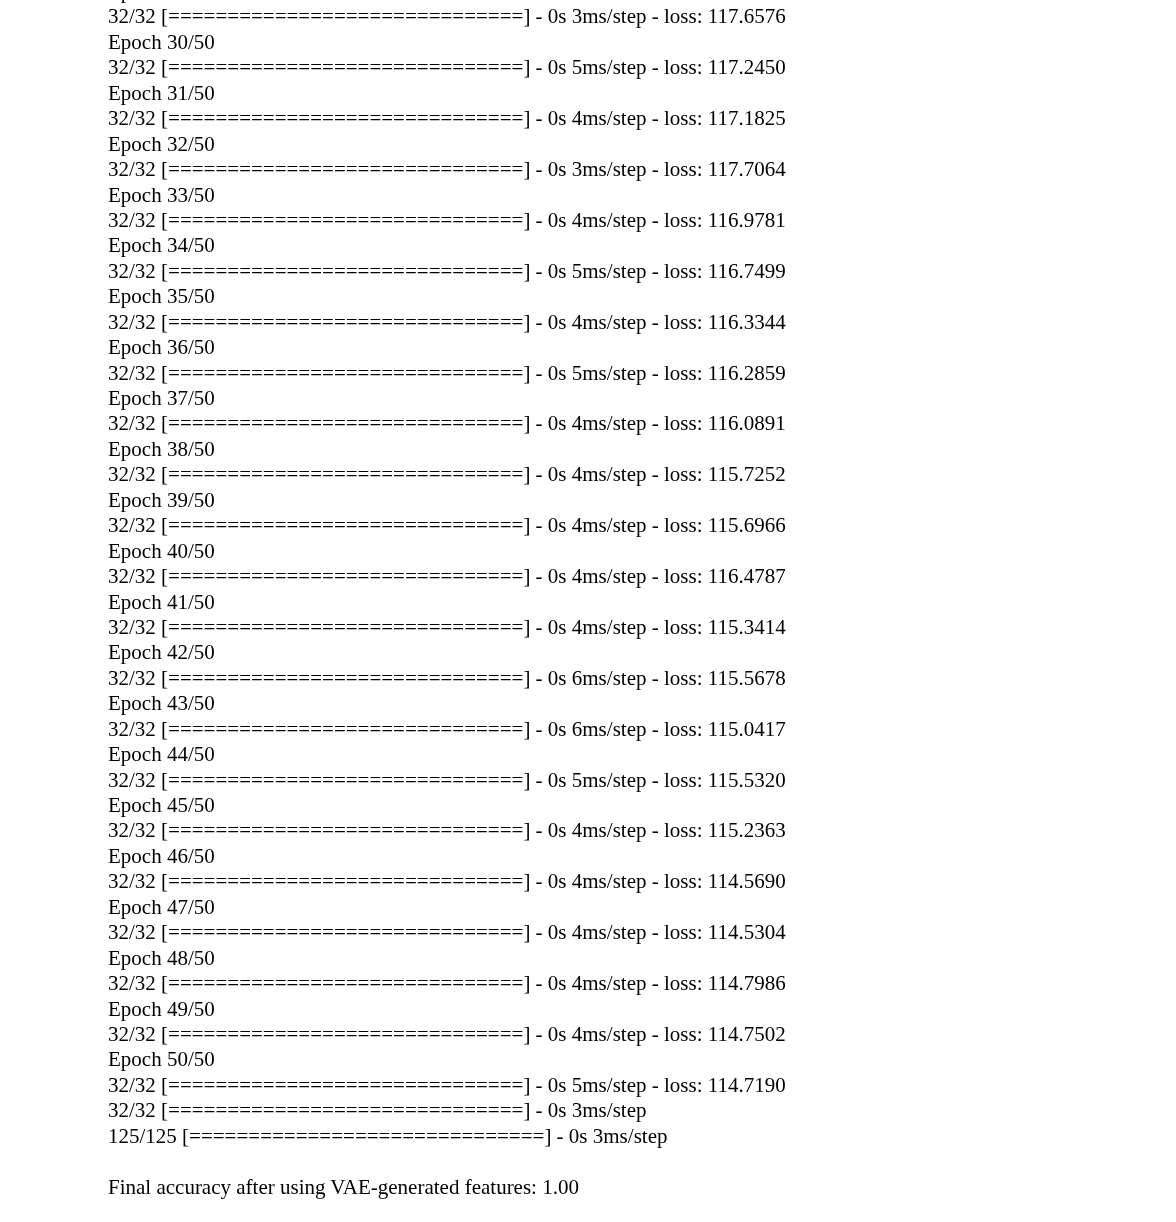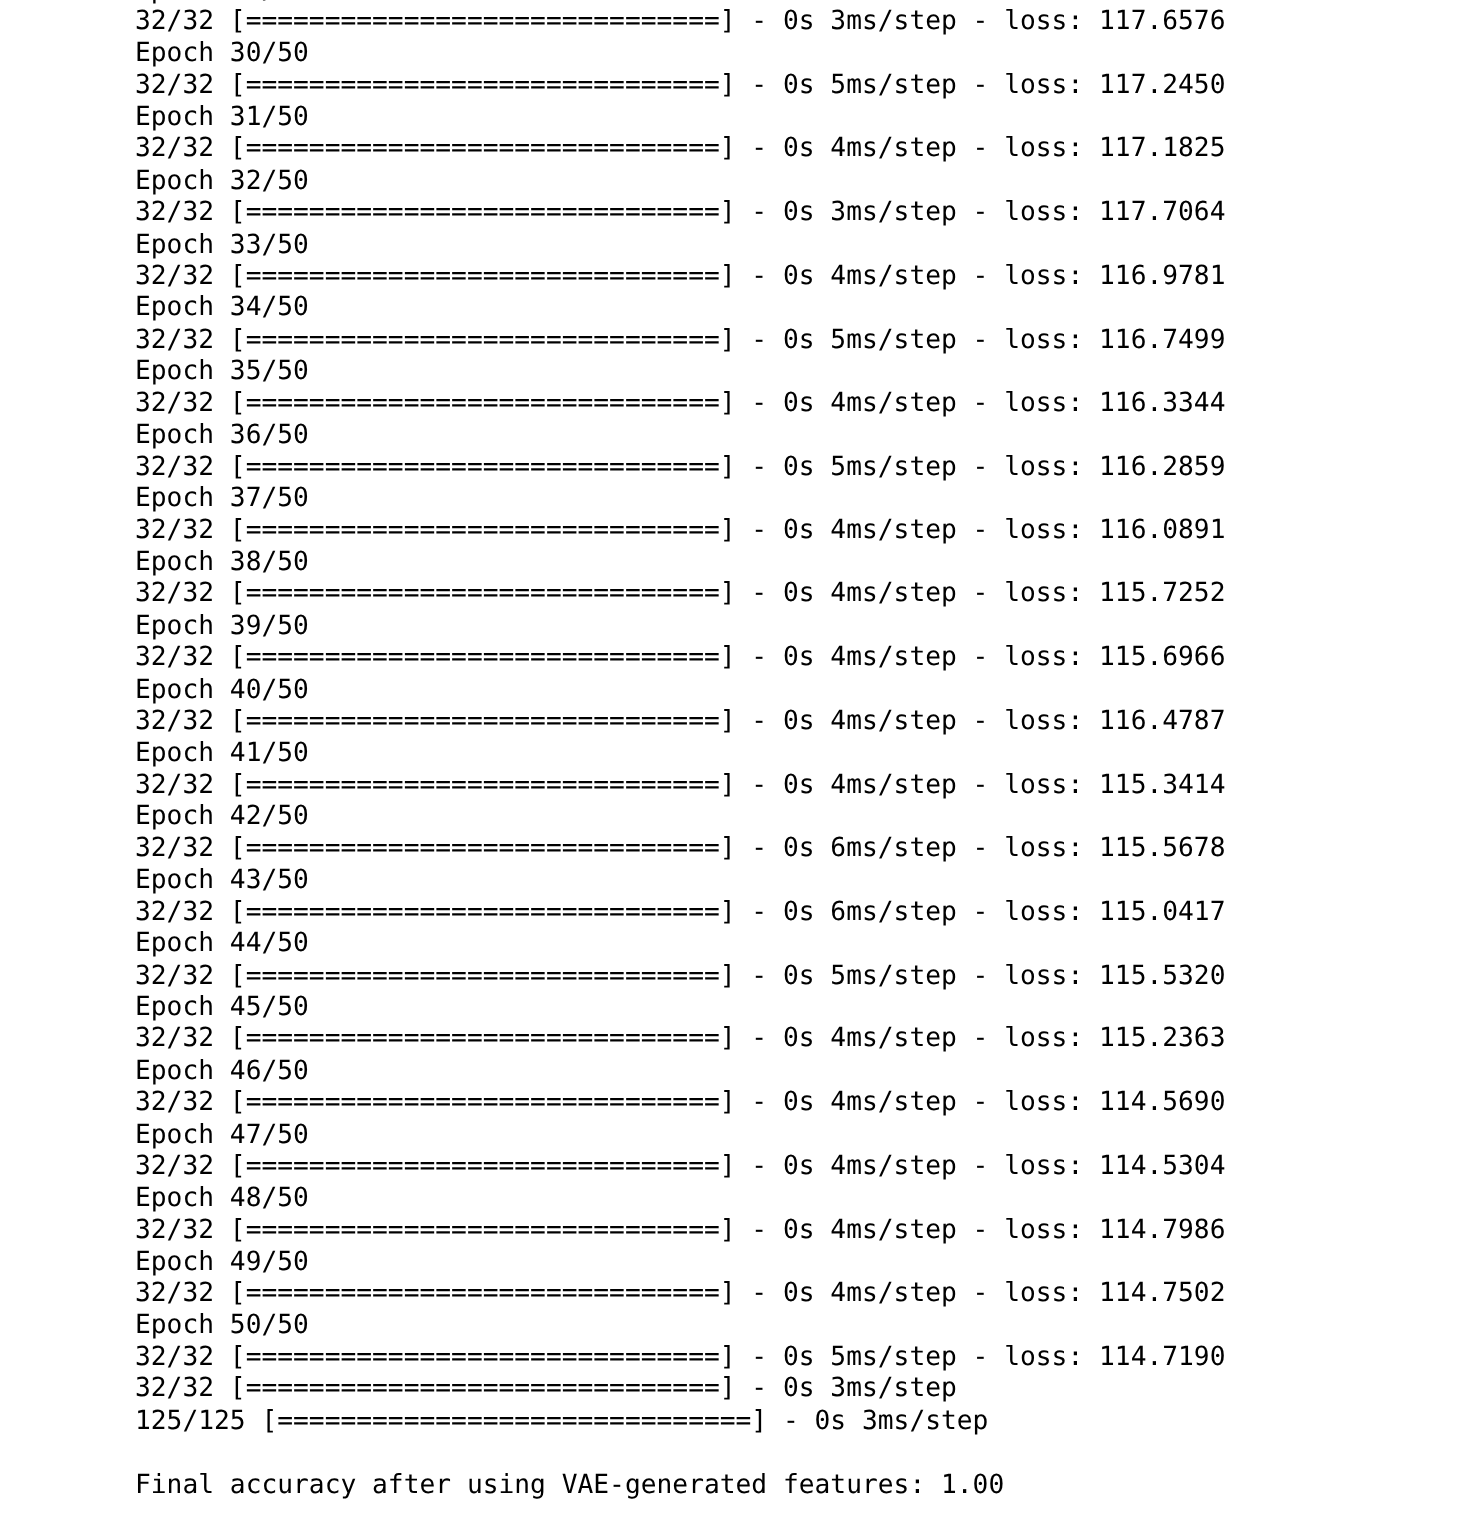--- a/index.html
+++ b/index.html
@@ -24,20 +24,21 @@
     font-family: "DejaVu Sans Mono", "Liberation Mono", monospace;
     font-size: 21px;
     line-height: 25.45px;
     color: #000000;
     white-space: pre;
     letter-spacing: 0;
   }
   .console-line {
     height: 25.45px;
     white-space: pre;
+    font-family: Liberation Serif, serif;
   }
 </style>
 </head>
 <body>
 
 <div class="viewport">
   <div class="console" id="console"><div class="console-line">Epoch 29/50</div><div class="console-line">32/32 [==============================] - 0s 3ms/step - loss: 117.6576</div><div class="console-line">Epoch 30/50</div><div class="console-line">32/32 [==============================] - 0s 5ms/step - loss: 117.2450</div><div class="console-line">Epoch 31/50</div><div class="console-line">32/32 [==============================] - 0s 4ms/step - loss: 117.1825</div><div class="console-line">Epoch 32/50</div><div class="console-line">32/32 [==============================] - 0s 3ms/step - loss: 117.7064</div><div class="console-line">Epoch 33/50</div><div class="console-line">32/32 [==============================] - 0s 4ms/step - loss: 116.9781</div><div class="console-line">Epoch 34/50</div><div class="console-line">32/32 [==============================] - 0s 5ms/step - loss: 116.7499</div><div class="console-line">Epoch 35/50</div><div class="console-line">32/32 [==============================] - 0s 4ms/step - loss: 116.3344</div><div class="console-line">Epoch 36/50</div><div class="console-line">32/32 [==============================] - 0s 5ms/step - loss: 116.2859</div><div class="console-line">Epoch 37/50</div><div class="console-line">32/32 [==============================] - 0s 4ms/step - loss: 116.0891</div><div class="console-line">Epoch 38/50</div><div class="console-line">32/32 [==============================] - 0s 4ms/step - loss: 115.7252</div><div class="console-line">Epoch 39/50</div><div class="console-line">32/32 [==============================] - 0s 4ms/step - loss: 115.6966</div><div class="console-line">Epoch 40/50</div><div class="console-line">32/32 [==============================] - 0s 4ms/step - loss: 116.4787</div><div class="console-line">Epoch 41/50</div><div class="console-line">32/32 [==============================] - 0s 4ms/step - loss: 115.3414</div><div class="console-line">Epoch 42/50</div><div class="console-line">32/32 [==============================] - 0s 6ms/step - loss: 115.5678</div><div class="console-line">Epoch 43/50</div><div class="console-line">32/32 [==============================] - 0s 6ms/step - loss: 115.0417</div><div class="console-line">Epoch 44/50</div><div class="console-line">32/32 [==============================] - 0s 5ms/step - loss: 115.5320</div><div class="console-line">Epoch 45/50</div><div class="console-line">32/32 [==============================] - 0s 4ms/step - loss: 115.2363</div><div class="console-line">Epoch 46/50</div><div class="console-line">32/32 [==============================] - 0s 4ms/step - loss: 114.5690</div><div class="console-line">Epoch 47/50</div><div class="console-line">32/32 [==============================] - 0s 4ms/step - loss: 114.5304</div><div class="console-line">Epoch 48/50</div><div class="console-line">32/32 [==============================] - 0s 4ms/step - loss: 114.7986</div><div class="console-line">Epoch 49/50</div><div class="console-line">32/32 [==============================] - 0s 4ms/step - loss: 114.7502</div><div class="console-line">Epoch 50/50</div><div class="console-line">32/32 [==============================] - 0s 5ms/step - loss: 114.7190</div><div class="console-line">32/32 [==============================] - 0s 3ms/step</div><div class="console-line">125/125 [==============================] - 0s 3ms/step</div><div class="console-line">&nbsp;</div><div class="console-line">Final accuracy after using VAE-generated features: 1.00</div></div>
 </div>
 
 </body></html>

